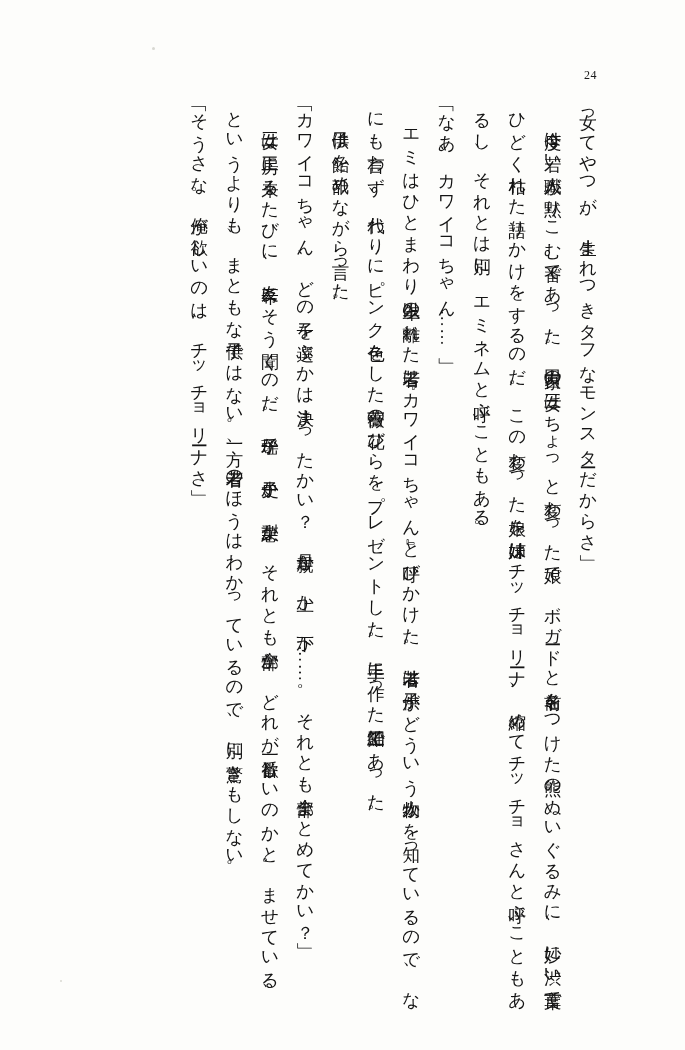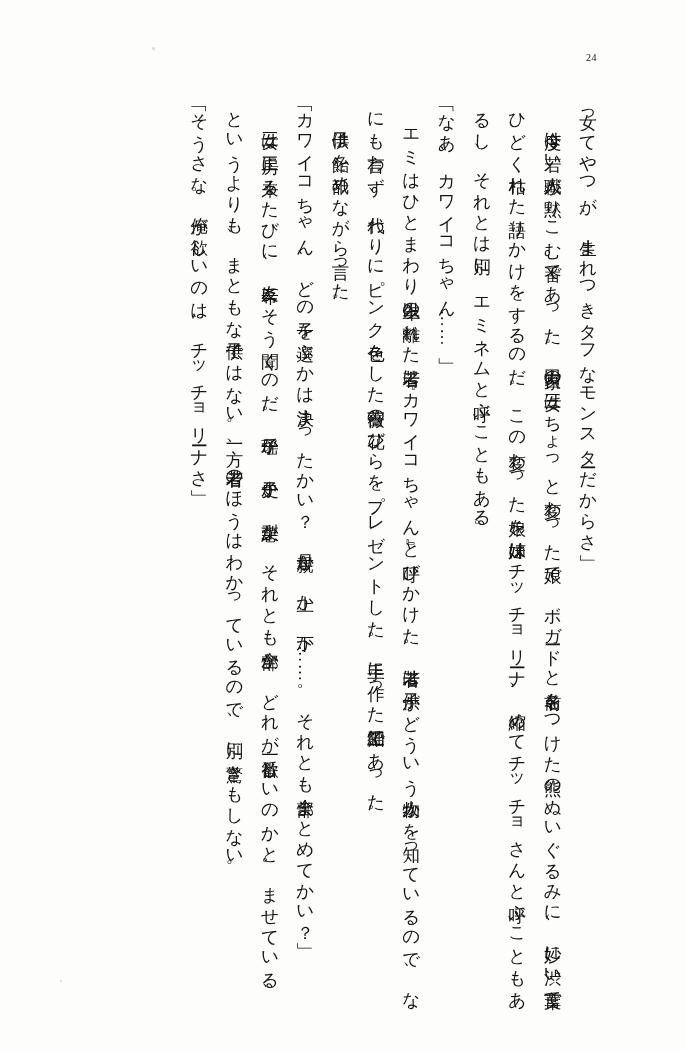--- a/index.html
+++ b/index.html
@@ -20,23 +20,23 @@
     position: absolute;
     left: 0; top: 0;
     width: 685px;
     height: 1050px;
     background: #fdfdfb;
   }
 
   
   #page-number {
     position: absolute;
-    top: 52px;
+    top: 68px;
     right: 88px;
-    font-size: 10px;
+    font-size: 12px;
     letter-spacing: 0.5px;
     color: #1a1a1a;
   }
 
   
   #text-body {
     position: absolute;
     top: 100px;
     right: 80px;
     left: 58px;

